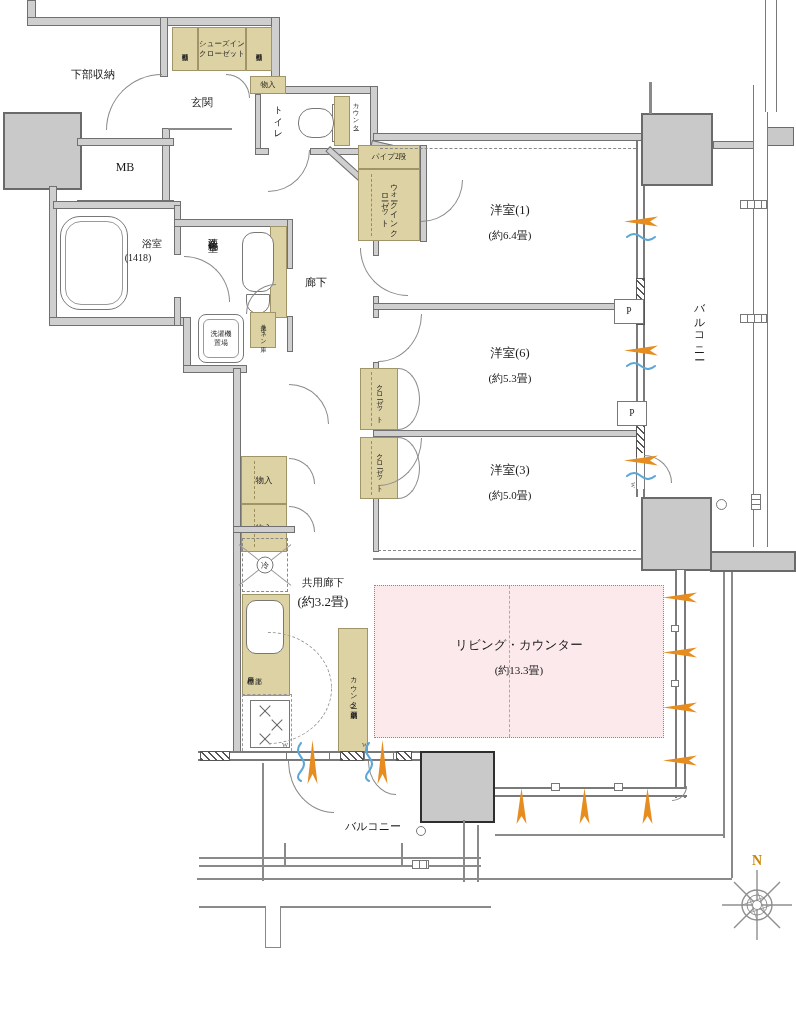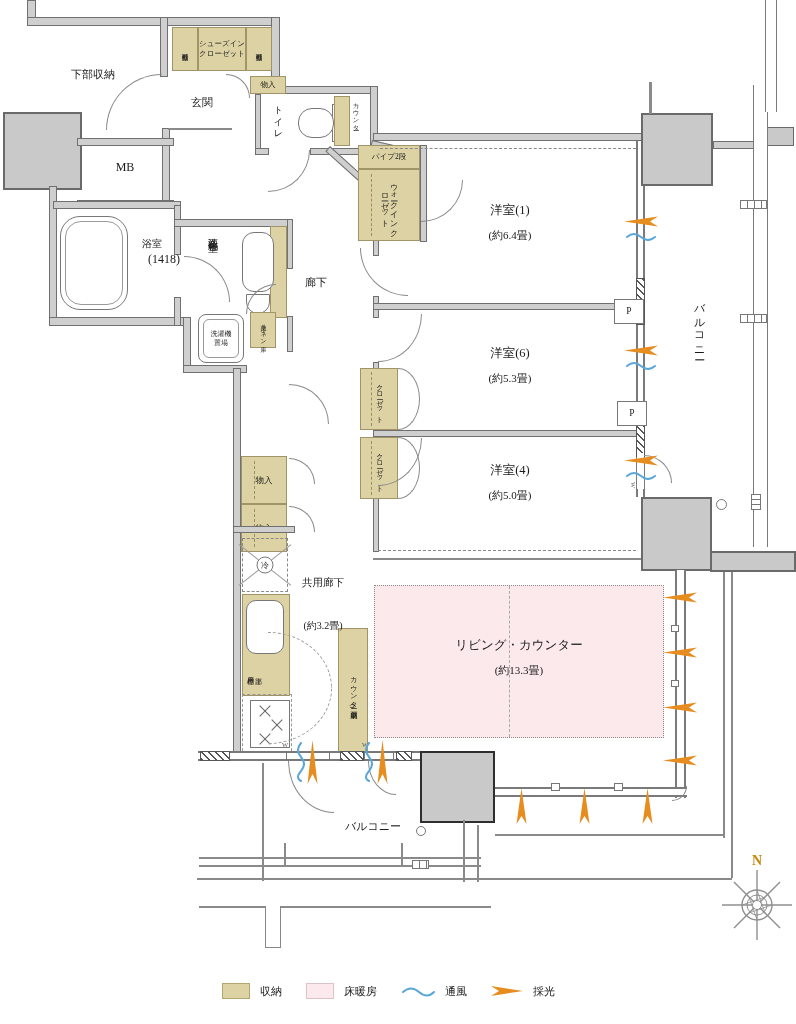--- a/index.html
+++ b/index.html
@@ -103,21 +103,21 @@
   <div class="w" style="left:233px;top:368px;width:8px;height:390px"></div>
   <div class="w" style="left:174px;top:205px;width:7px;height:50px"></div>
   <div class="w" style="left:174px;top:297px;width:7px;height:29px"></div>
   <div class="w" style="left:174px;top:219px;width:118px;height:8px"></div>
   <div class="w" style="left:287px;top:219px;width:6px;height:50px"></div>
   <div class="w" style="left:287px;top:316px;width:6px;height:36px"></div>
   <div class="fx" style="left:60px;top:216px;width:68px;height:94px;border-radius:20px">
       <i style="left:4px;top:4px;right:4px;bottom:4px;border:1px solid #999;border-radius:16px"></i>
     </div>
   <div class="lbl" style="left:126px;top:238px;width:52px;font-size:10px">浴室</div>
-  <div class="lbl" style="left:138px;top:252px;width:52px;font-size:12px">(1418)</div>
+  <div class="lbl" style="left:112px;top:252px;width:52px;font-size:10px">(1418)</div>
   <div class="lbl v" style="left:206px;top:230px;font-size:10px">洗面化粧室</div>
   <div class="stor" style="left:270px;top:226px;width:17px;height:92px"></div>
   <div class="fx" style="left:242px;top:232px;width:32px;height:60px;border-radius:12px"></div>
   <div class="fx" style="left:246px;top:294px;width:24px;height:20px;border-radius:0 0 12px 12px"></div>
   <div class="fx" style="left:198px;top:314px;width:46px;height:49px;border-radius:8px;display:flex;flex-direction:column;align-items:center;justify-content:center">
     <i style="left:4px;top:4px;right:4px;bottom:4px;border:1px solid #999;border-radius:6px"></i>
     <span class="lbl" style="position:static;font-size:7px">洗濯機</span>
     <span class="lbl" style="position:static;font-size:7px">置場</span>
   </div>
   <div class="stor vcols" style="left:250px;top:312px;width:26px;height:36px;font-size:6px">
@@ -172,21 +172,21 @@
       <span class="lbl v" style="position:static;font-size:7px;letter-spacing:0">クローゼット</span>
     </div>
   <div class="door rtr" style="left:398px;top:368px;width:22px;height:31px"></div>
   <div class="door rbr" style="left:398px;top:399px;width:22px;height:31px"></div>
   <div class="door rtr" style="left:398px;top:437px;width:22px;height:31px"></div>
   <div class="door rbr" style="left:398px;top:468px;width:22px;height:31px"></div>
   <div class="door rbr" style="left:378px;top:314px;width:44px;height:48px"></div>
   <div class="door rbr" style="left:378px;top:438px;width:44px;height:48px"></div>
   <div class="lbl" style="left:455px;top:346px;width:110px;font-size:12.5px">洋室(6)</div>
   <div class="lbl" style="left:455px;top:372px;width:110px;font-size:11px">(約5.3畳)</div>
-  <div class="lbl" style="left:455px;top:463px;width:110px;font-size:12.5px">洋室(4)</div>
+  <div class="lbl" style="left:455px;top:463px;width:110px;font-size:12.5px">洋室(3)</div>
   <div class="lbl" style="left:455px;top:489px;width:110px;font-size:11px">(約5.0畳)</div>
   <div class="dash" style="left:378px;top:550px;width:258px"></div>
   <div class="ln" style="left:373px;top:558px;width:302px;height:2px"></div>
 
   <div class="dblv" style="left:636px;top:141px;width:9px;height:356px"></div>
   <div class="hatch" style="left:636px;top:278px;width:9px;height:47px"></div>
   <div class="hatch" style="left:636px;top:418px;width:9px;height:39px"></div>
   <div style="left:637px;top:453px;width:7px;height:36px;background:#fff"></div>
   <div class="door rtr" style="left:644px;top:455px;width:28px;height:28px"></div>
   <div class="fx" style="left:614px;top:299px;width:30px;height:25px;display:flex;align-items:center;justify-content:center">
@@ -264,21 +264,21 @@
   <div class="fx" style="left:250px;top:700px;width:40px;height:48px"></div>
   <div class="bx" style="left:258px;top:704px;width:14px;height:14px"></div>
   <div class="bx" style="left:270px;top:718px;width:14px;height:14px"></div>
   <div class="bx" style="left:258px;top:732px;width:14px;height:14px"></div>
   <div class="stor" style="left:338px;top:628px;width:30px;height:124px">
       <span class="lbl v" style="position:static;font-size:7px;letter-spacing:0">カウンター(下部収納)</span>
     </div>
   <div class="door dsh rtr" style="left:268px;top:632px;width:64px;height:56px"></div>
   <div class="door dsh rbr" style="left:268px;top:688px;width:64px;height:56px"></div>
   <div class="lbl" style="left:290px;top:576px;width:66px;font-size:10.5px">共用廊下</div>
-  <div class="lbl" style="left:286px;top:620px;width:74px;font-size:10px">(約3.2畳)</div>
+  <div class="lbl" style="left:286px;top:594px;width:74px;font-size:13px">(約3.2畳)</div>
 
   <div class="heat" style="left:374px;top:585px;width:290px;height:153px">
       <i class="dashv" style="left:134px;top:0;bottom:0;border-left:1px dashed #aaa"></i>
     </div>
   <div class="lbl" style="left:419px;top:638px;width:200px;font-size:12.5px">リビング・カウンター</div>
   <div class="lbl" style="left:419px;top:664px;width:200px;font-size:11px">(約13.3畳)</div>
 
   <div class="dblh" style="left:198px;top:751px;width:224px;height:10px"></div>
   <div class="hatch" style="left:200px;top:751px;width:30px;height:10px"></div>
   <div class="hatch" style="left:340px;top:751px;width:24px;height:10px"></div>
@@ -344,28 +344,14 @@
     </g>
     <g stroke="#8f8f8f" stroke-width="0.8">
       <line x1="37" y1="22" x2="45" y2="45"></line>
         <line x1="52" y1="37" x2="29" y2="45"></line>
       <line x1="37" y1="52" x2="29" y2="29"></line>
         <line x1="22" y1="37" x2="45" y2="29"></line>
     </g>
     <circle cx="37" cy="37" r="4.5" fill="#fff" stroke="#8f8f8f"></circle>
   </svg>
 
-  <div class="legend" style="left:222px;top:978px;height:26px">
-    <span class="sw" style="background:var(--storage,#ddd2a4);border:1px solid #b3a670"></span>
-    <span class="tx">収納</span>
-    <span class="sw" style="background:var(--floor_heating,#fbe9ec);border:1px solid #dcc3c8;margin-left:14px"></span>
-    <span class="tx">床暖房</span>
-    <svg class="wv st" width="34" height="12" viewBox="0 0 34 12" style="margin-left:14px">
-        <path d="M2,7 Q10,0 18,7 T33,7"></path>
-      </svg>
-    <span class="tx">通風</span>
-    <svg class="ar st" width="32" height="12" viewBox="0 0 32 12" style="margin-left:14px">
-        <polygon points="32,6 0,1 8,6 0,11"></polygon>
-      </svg>
-    <span class="tx">採光</span>
-  </div>
 
 </div>
 
 </body></html>

